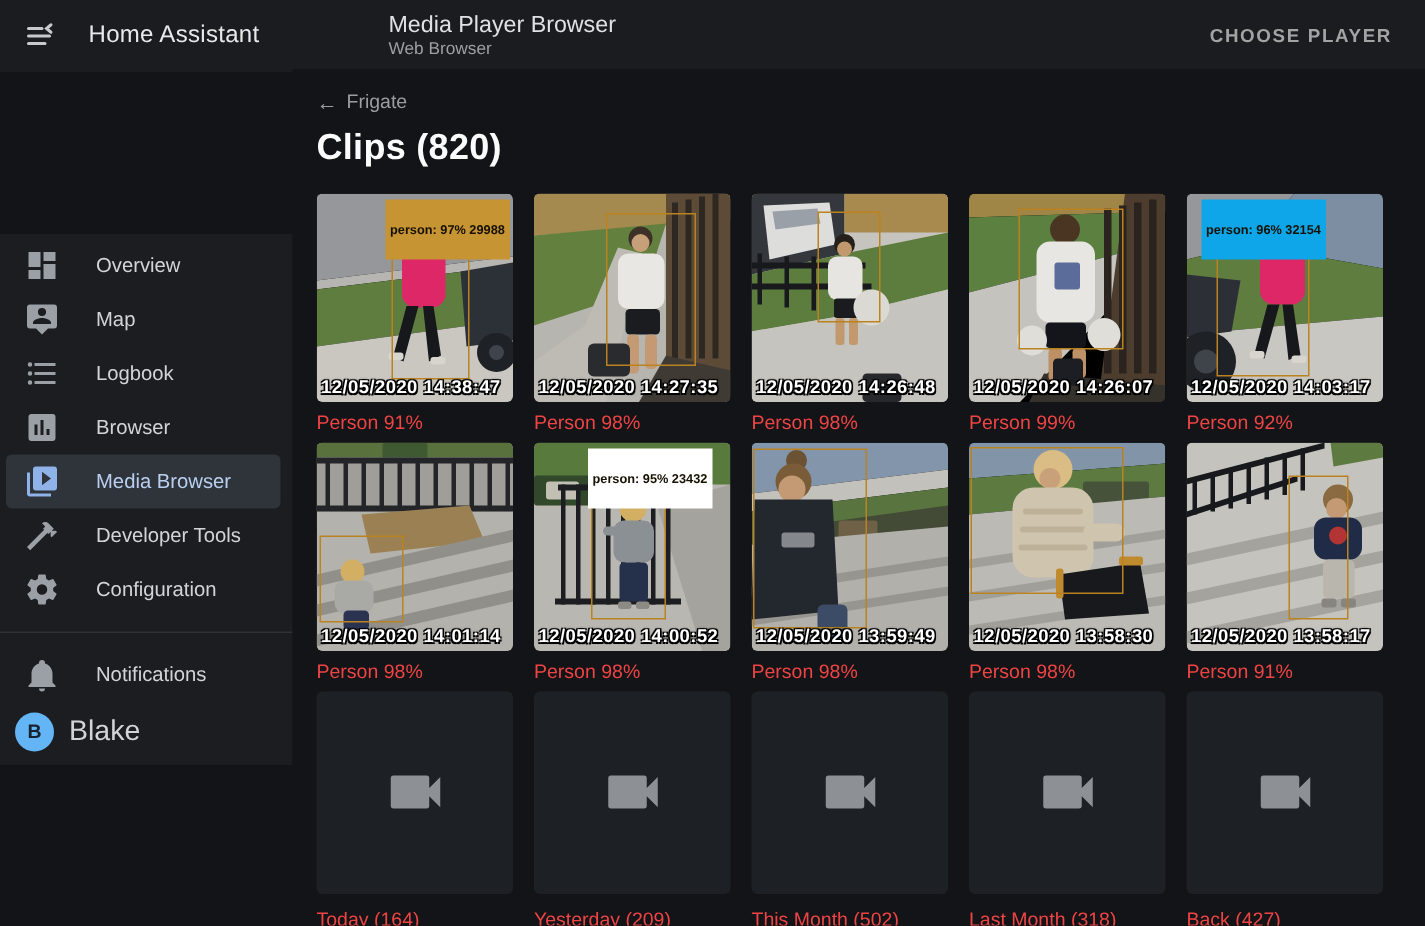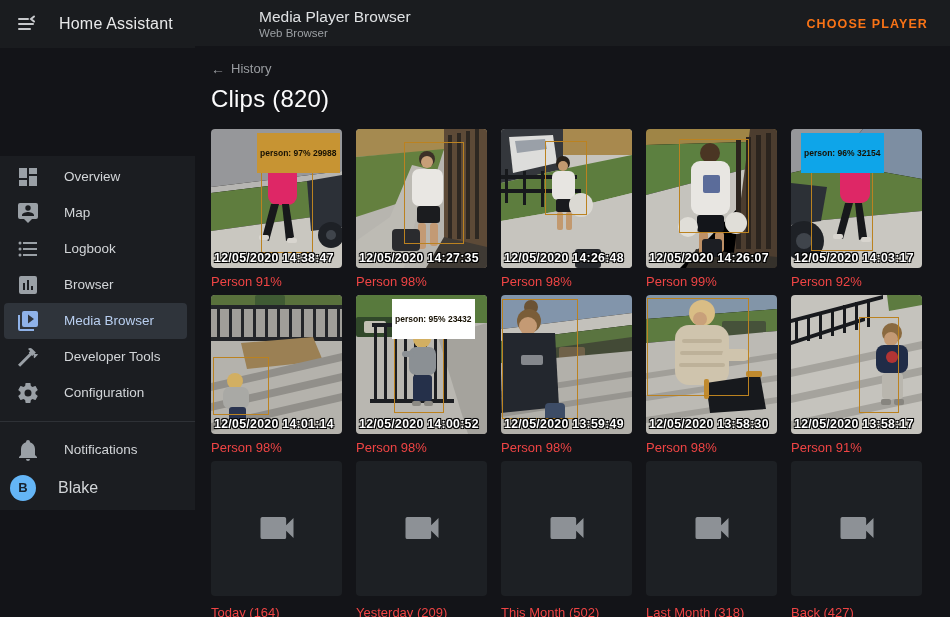--- a/index.html
+++ b/index.html
@@ -12,45 +12,45 @@
 
   
   .topbar { height:48px; flex:0 0 48px; background:#1a1c1f; display:flex; align-items:center; }
   .topbar-left { width:195px; flex:0 0 195px; display:flex; align-items:center; }
   .menu-btn { width:24px; height:24px; margin-left:15px; cursor:pointer; color:#c7c9cc; background:none; border:none; }
   .ha-title { margin-left:20px; font-size:16px; color:#e8e9ea; letter-spacing:.2px; }
   .page-titles { margin-left:64px; line-height:1.15; }
   .page-title { font-size:15.5px; color:#dfe1e3; }
   .page-subtitle { font-size:11.5px; color:#9ca0a4; margin-top:1px; }
   .topbar-spacer { flex:1; }
-  .choose-player { background:none; border:none; color:#f97316; font-family:inherit;
+  .choose-player { background:none; border:none; color:#a3a3a3; font-family:inherit;
     font-size:12.5px; font-weight:700; letter-spacing:1.1px; margin-right:22px; cursor:pointer; }
 
   
   .main-split { flex:1; display:flex; min-height:0;align-items:center; }
   .sidebar { width:195px; flex:0 0 195px; background:#1b1d21; display:flex; flex-direction:column; padding-top:3px; }
   .nav-item { height:36px; display:flex; align-items:center; margin:0 8px 0 4px; border-radius:4px; cursor:pointer; }
   .nav-item .ico { width:24px; height:24px; margin-left:12px; color:#9aa0a6; flex:0 0 24px; }
   .nav-item .lbl { margin-left:24px; font-size:13.5px; color:#d2d5d8; font-weight:500; }
   .nav-item.selected { background:#2f343b; }
   .nav-item.selected .ico { color:#8fb2e8; }
   .nav-item.selected .lbl { color:#b9cff0; }
   .sidebar-spacer { flex:1; }
   .sidebar-divider { height:1px; background:#2e3136; margin:10px 0 10px 0; }
   .profile-row { height:40px; display:flex; align-items:center; cursor:pointer; margin-bottom:2px; }
   .avatar { width:26px; height:26px; border-radius:50%; margin-left:10px;
     display:flex; align-items:center; justify-content:center;
     font-size:13px; font-weight:700; color:#16222f; }
-  .profile-row .lbl { margin-left:22px; font-size:16px; color:#d2d5d8; font-weight:500; }
+  .profile-row .lbl { margin-left:10px; font-size:19px; color:#d2d5d8; font-weight:500; }
 
   
   .content { flex:1; background:#131418; padding:14px 0 0 16px; overflow:hidden; }
   .breadcrumb { font-size:13px; color:#9a9da1; cursor:pointer; display:inline-flex; align-items:center; gap:6px; }
   .breadcrumb .arrow { font-size:14px; }
-  .content h1 { font-size:24px; font-weight:400; color:#fbfbfc; margin-top:7px; letter-spacing:.2px; }
+  .content h1 { font-size:24px; font-weight:700; color:#fbfbfc; margin-top:7px; letter-spacing:.2px; }
 
   .grid { margin-top:16px; display:grid; grid-template-columns:repeat(5,131px); column-gap:14px; row-gap:6px; }
   .clip { cursor:pointer; }
   .photo { position:relative; width:131px; height:139px; border-radius:4px; overflow:hidden; background:#000; }
   .photo svg { position:absolute; inset:0; width:100%; height:100%; display:block; }
   .bbox { position:absolute; border:1.5px solid rgba(187,130,32,.92); }
   .dtag { position:absolute; background:#c79433; color:#17110３; color:#171103; font-size:8.5px;
     font-weight:700; line-height:1; padding:16px 3px; white-space:nowrap; }
   .ts { position:absolute; left:3px; bottom:3px; color:#fff; font-weight:700; font-size:12.3px;
     letter-spacing:.3px; white-space:nowrap;
@@ -163,21 +163,21 @@
 
       <div class="profile-row">
         <span class="avatar" id="avatar" style="background: rgb(100, 181, 246);">B</span>
         <span class="lbl">Blake</span>
       </div>
     </nav>
 
     <main class="content">
       <div class="breadcrumb">
         <span class="arrow">←</span>
-        <span>History</span>
+        <span>Frigate</span>
       </div>
       <h1>Clips (820)</h1>
 
       <div class="grid" id="clip-grid">
           <div class="clip">
             <div class="photo">
               <svg viewBox="0 0 131 139" preserveAspectRatio="none">
                 <polygon points="0,0 131,0 131,42 0,58" fill="#96979a"></polygon>
                 <polygon points="0,58 131,42 131,48 0,64" fill="#b6b5b2"></polygon>
                 <polygon points="0,64 131,48 131,84 0,102" fill="#5f7d3e"></polygon>

